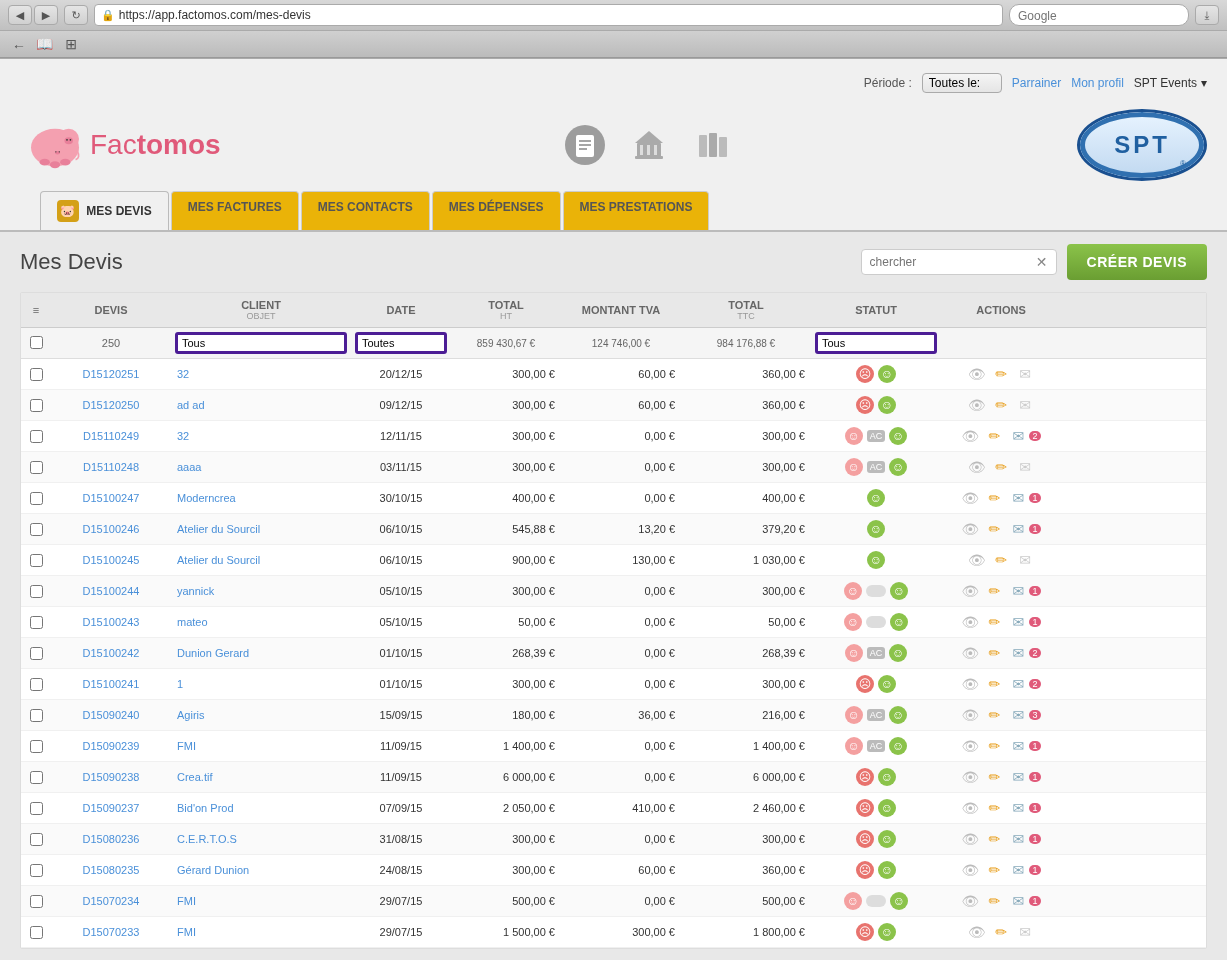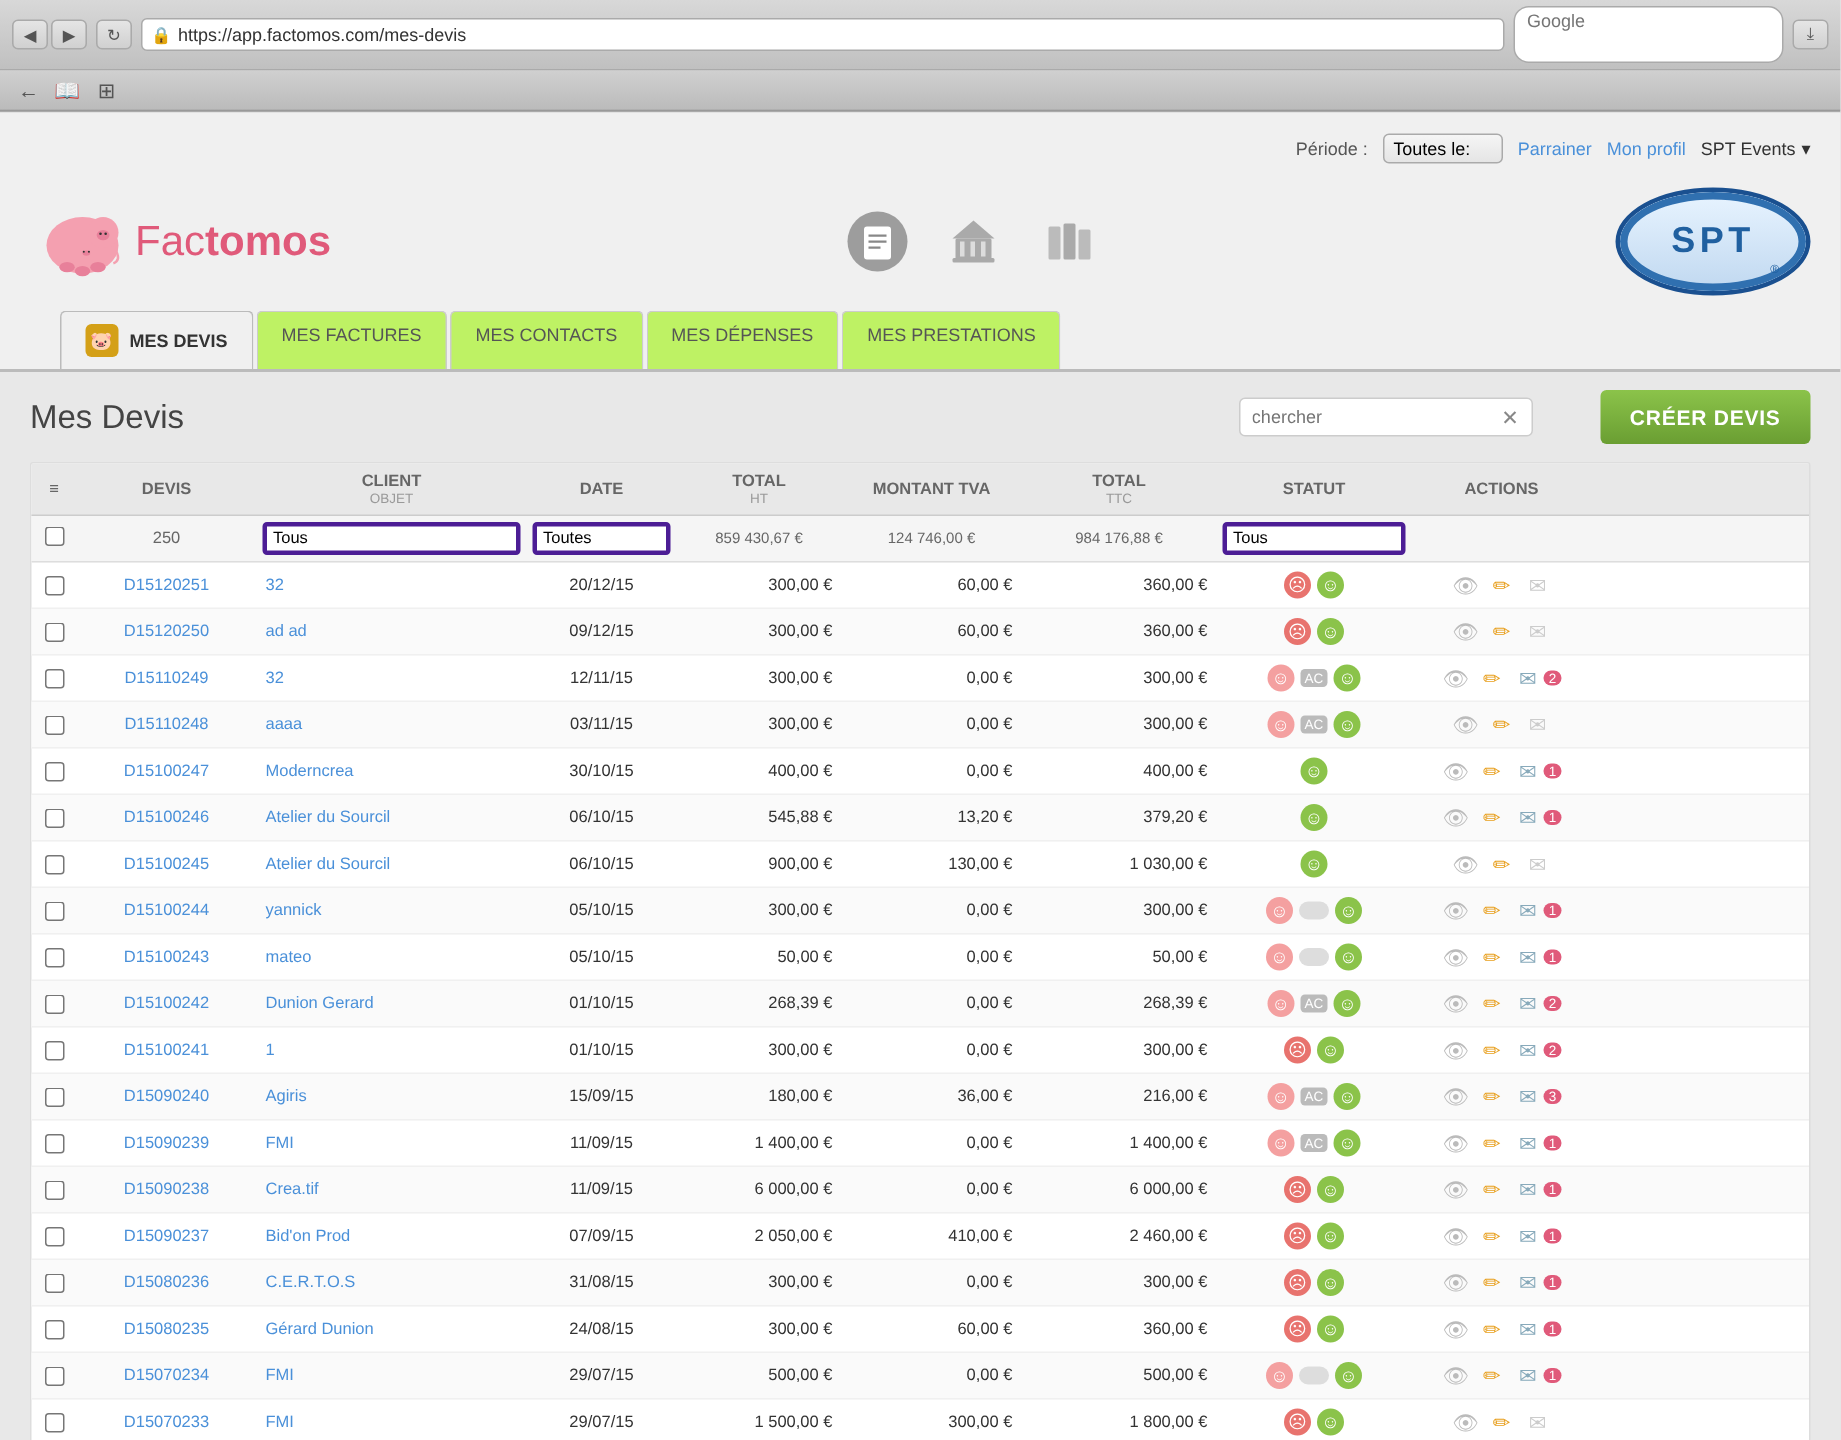--- a/index.html
+++ b/index.html
@@ -67,27 +67,27 @@
       background: white;
       border: 1px solid #aaa;
       border-radius: 4px;
       padding: 2px 6px;
       height: 22px;
     }
     .url-icon { font-size: 11px; margin-right: 4px; color: #888; }
     .url-text { font-size: 12px; color: #333; flex: 1; }
     .search-bar {
       display: flex;
-      align-items: flex-start;
+      align-items: flex-end;
       background: white;
       border: 1px solid #aaa;
       border-radius: 10px;
       padding: 2px 8px;
       width: 180px;
-      height: 38px;
+      height: 22px;
     }
     .search-bar input { border: none; outline: none; font-size: 12px; width: 100%; }
     .toolbar-bar {
       display: flex;
       align-items: center;
       padding: 3px 8px;
       background: linear-gradient(to bottom, #d0d0d0, #bbb);
       border-bottom: 1px solid #999;
       gap: 4px;
     }
@@ -171,24 +171,24 @@
       border-bottom: none;
       margin-bottom: 0;
     }
     .tab-item {
       padding: 8px 16px;
       font-size: 12px;
       color: #555;
       cursor: pointer;
       border: 1px solid #ccc;
       border-bottom: none;
-      background: #bef264;
+      background: #eab308;
       border-radius: 4px 4px 0 0;
       margin-right: 2px;
-      font-weight: 400;
+      font-weight: 700;
     }
     .tab-item.active {
       background: #f0f0f0;
       color: #333;
       border-color: #bbb;
       font-weight: 600;
     }
     .tab-icon {
       display: inline-flex;
       align-items: center;
@@ -239,21 +239,20 @@
     .create-btn {
       background: linear-gradient(to bottom, #8bc34a, #6a9e32);
       color: white;
       border: none;
       border-radius: 4px;
       padding: 10px 20px;
       font-size: 14px;
       font-weight: 600;
       cursor: pointer;
       letter-spacing: 0.5px;
-      margin-left: 35px;
     }
     
     .table-container {
       background: white;
       border: 1px solid #ddd;
       border-radius: 2px;
     }
     .table-header {
       display: grid;
       grid-template-columns: 30px 120px 180px 100px 110px 120px 130px 130px 120px;

